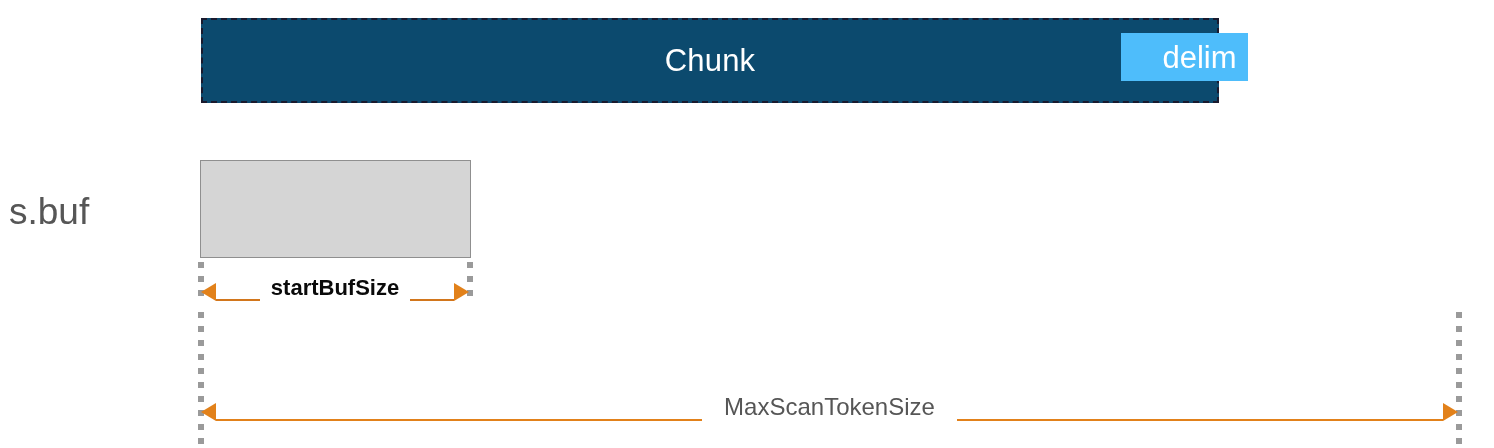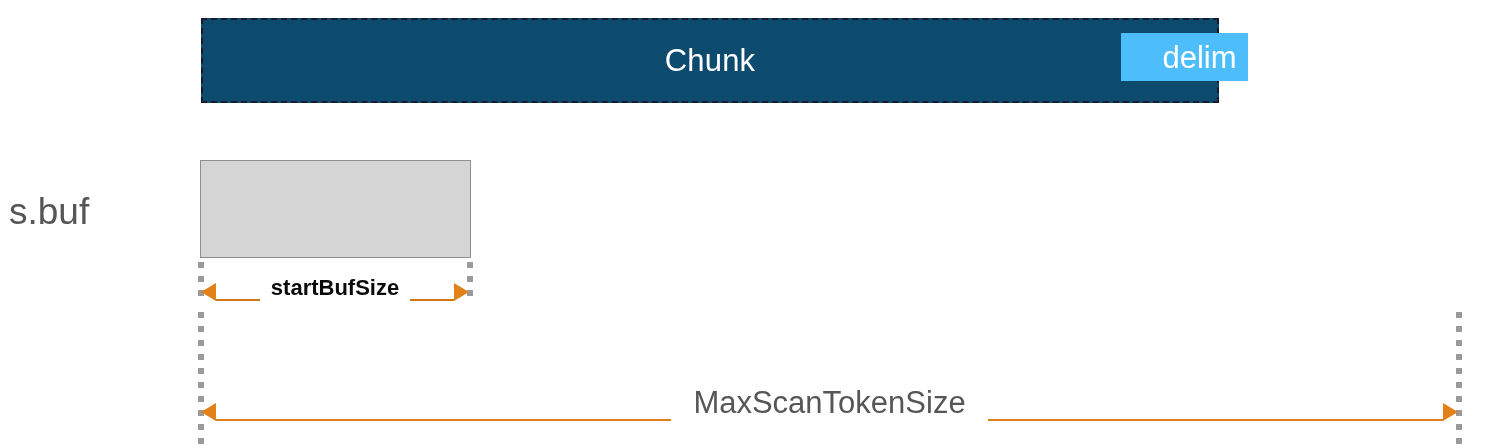--- a/index.html
+++ b/index.html
@@ -138,21 +138,21 @@
     color: #0a0a0a;
     font-family: "Liberation Sans", sans-serif;
   }
 
   .measure-maxscan {
     left: 201px;
     top: 397px;
     width: 1257px;
   }
   .measure-maxscan .m-text {
-    font-size: 31px;
+    font-size: 24px;
     font-weight: normal;
     color: #565656;
     font-family: "Liberation Sans", sans-serif;
     padding: 0 22px;
   }
 </style>
 </head>
 <body>
 
 <div id="diagram">

